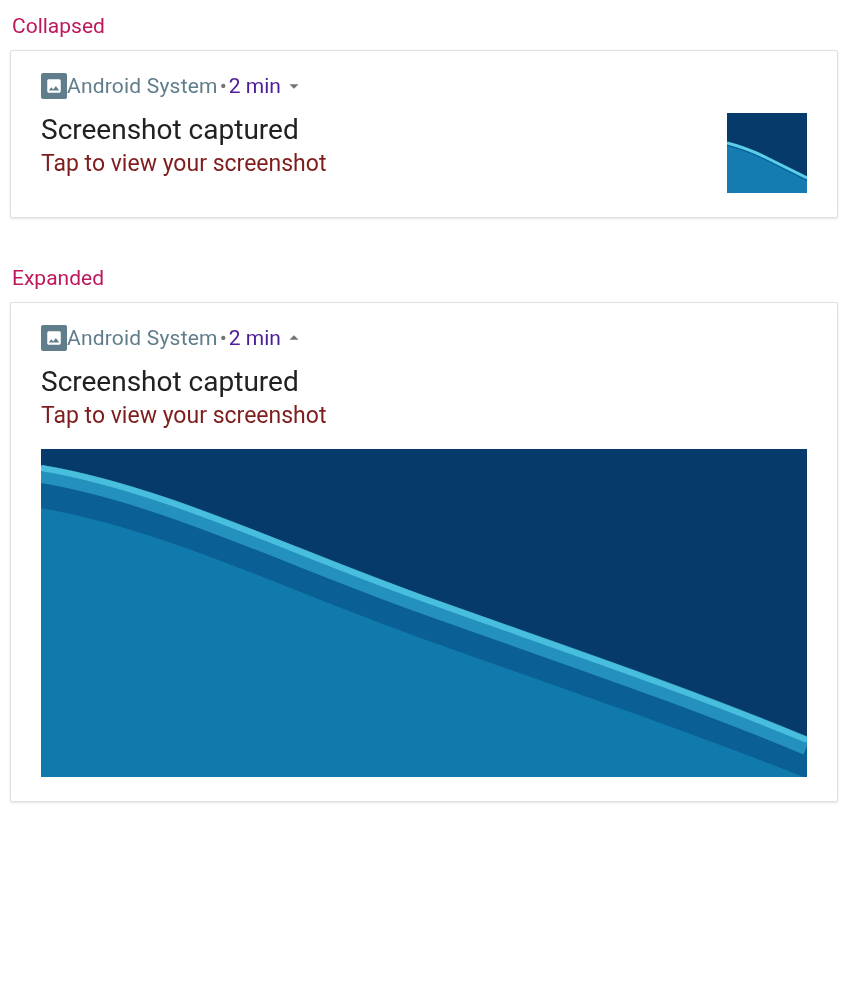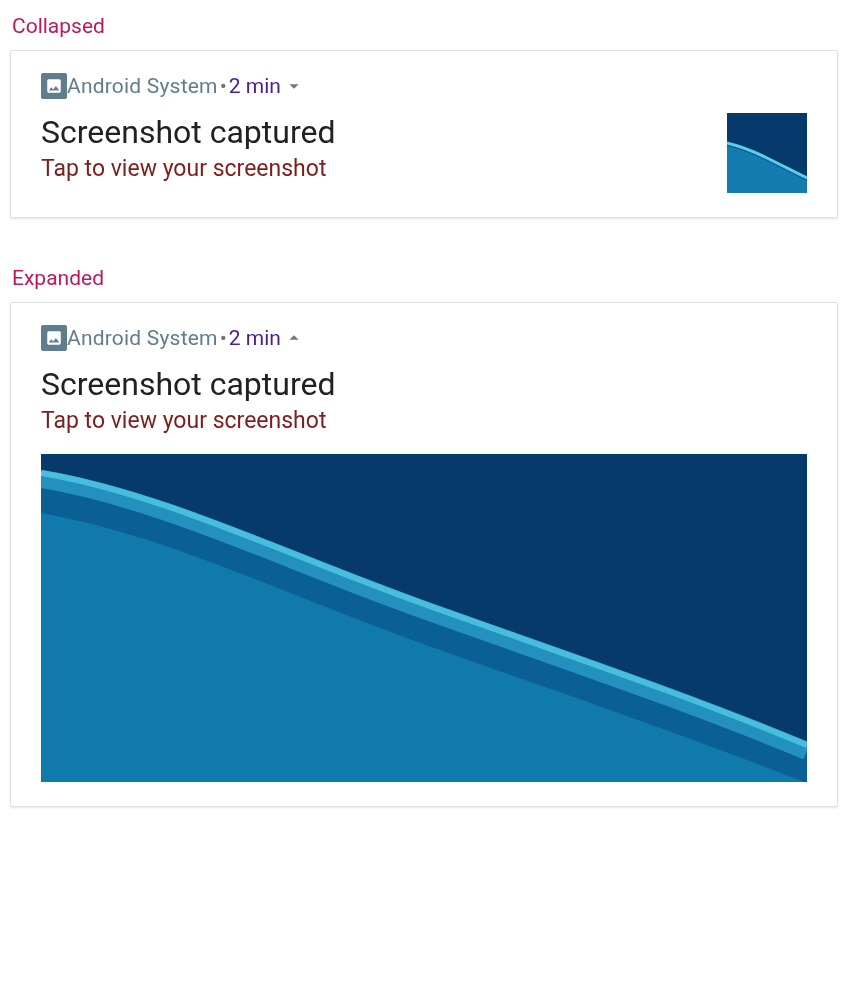--- a/index.html
+++ b/index.html
@@ -66,21 +66,21 @@
   .content-row {
     display: flex;
     align-items: flex-start;
     justify-content: space-between;
     gap: 20px;
   }
   .text-col {
     flex: 1;
   }
   .title-text {
-    font-size: 32px;
+    font-size: 28px;
     color: #212121;
     font-weight: 400;
     margin-bottom: 4px;
   }
   .body-text {
     font-size: 23px;
     color: #7f1d1d;
     font-weight: 400;
   }
   .thumb {

